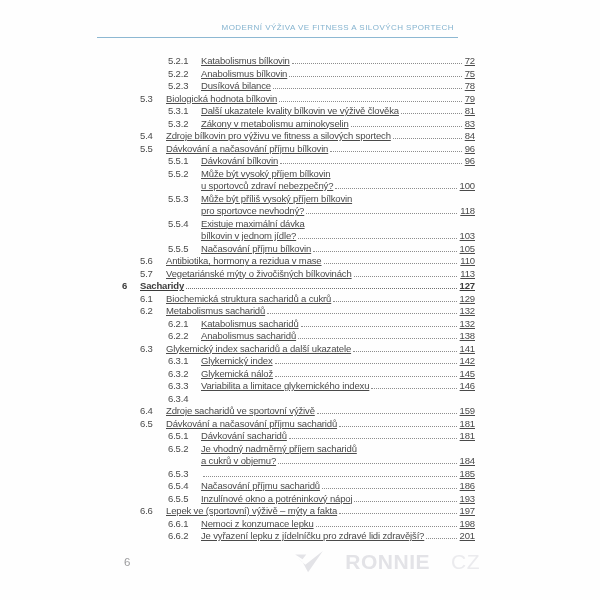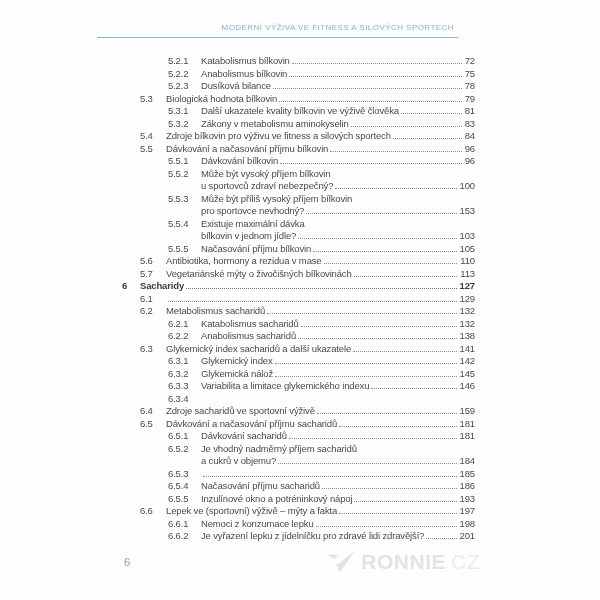--- a/index.html
+++ b/index.html
@@ -25,21 +25,21 @@
 
   
   .toc {
     position: absolute; top: 55px; left: 100px; width: 375px;
     font-size: 9.5px; letter-spacing: -0.15px; line-height: 12.5px;
     color: #4a4a4a;
   }
   .toc-entry { display: flex; align-items: baseline; }
   .toc-entry .num { flex: 0 0 auto; white-space: nowrap; }
   .toc-entry .lines { flex: 1 1 auto; min-width: 0; }
-  .line { display: flex; align-items: baseline; height: 12.5px; }
+  .line { display: flex; align-items: baseline; height: 12.5px; text-decoration: underline; }
   .txt { white-space: nowrap; }
   .leader {
     flex: 1 1 10px; min-width: 6px; height: 0;
     border-bottom: 1px dotted #8d8d8d;
     margin: 0 3px 0 2px;
   }
   .page-num { white-space: nowrap; }
 
   .lvl1 { margin-left: 22px; }
   .lvl1 .num { width: 18px; }
@@ -50,21 +50,21 @@
   .bold { font-weight: 700; color: #3b3b3b; }
   .bold .leader { border-bottom-color: #6f6f6f; }
 
   
   .footer-page {
     position: absolute; left: 124px; top: 556px;
     font-size: 11.5px; color: #9c9c9e;
   }
   .watermark {
     position: absolute; right: 120px; top: 550px;
-    display: flex; align-items: flex-start; gap: 5px;
+    display: flex; align-items: flex-start; gap: 21px;
     user-select: none;
   }
   .wm-icon { width: 30px; height: 24px; }
   .wm-brand {
     font-size: 21px; font-weight: 800; letter-spacing: 0.5px;
     color: #e3e3e7;
   }
   .wm-suffix {
     font-size: 21px; font-weight: 400; letter-spacing: 0.5px;
     color: #ebebee;
@@ -205,21 +205,21 @@
   <div class="toc-entry lvl3">
     <span class="num">5.5.3</span>
     <div class="lines">
       <div class="line line1">
         <span class="txt">Může být příliš vysoký příjem bílkovin</span>
 
       </div>
       <div class="line line2">
         <span class="txt">pro sportovce nevhodný?</span>
         <span class="leader"></span>
-        <span class="page-num">153</span>
+        <span class="page-num">118</span>
       </div>
     </div>
   </div>
 
   <div class="toc-entry lvl3">
     <span class="num">5.5.4</span>
     <div class="lines">
       <div class="line line1">
         <span class="txt">Existuje maximální dávka</span>
 
@@ -277,20 +277,21 @@
         <span class="page-num">127</span>
       </div>
 
     </div>
   </div>
 
   <div class="toc-entry lvl2">
     <span class="num">6.1</span>
     <div class="lines">
       <div class="line line1">
+        <span class="txt">Biochemická struktura sacharidů a cukrů</span>
         <span class="leader"></span>
         <span class="page-num">129</span>
       </div>
 
     </div>
   </div>
 
   <div class="toc-entry lvl2">
     <span class="num">6.2</span>
     <div class="lines">

